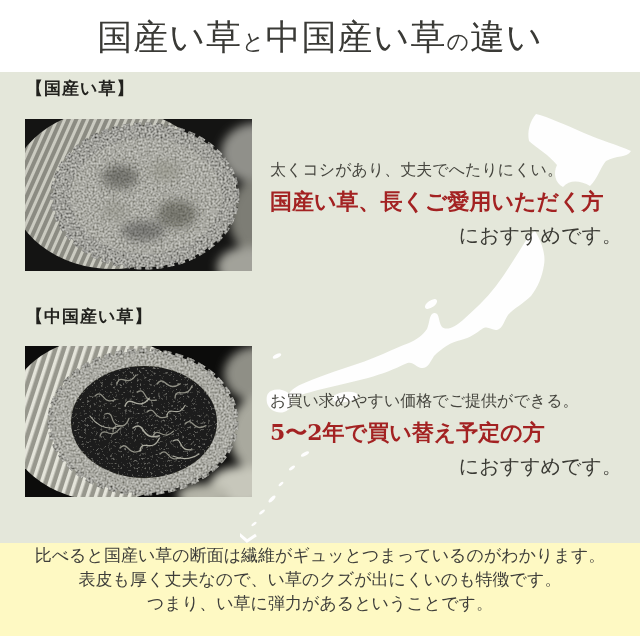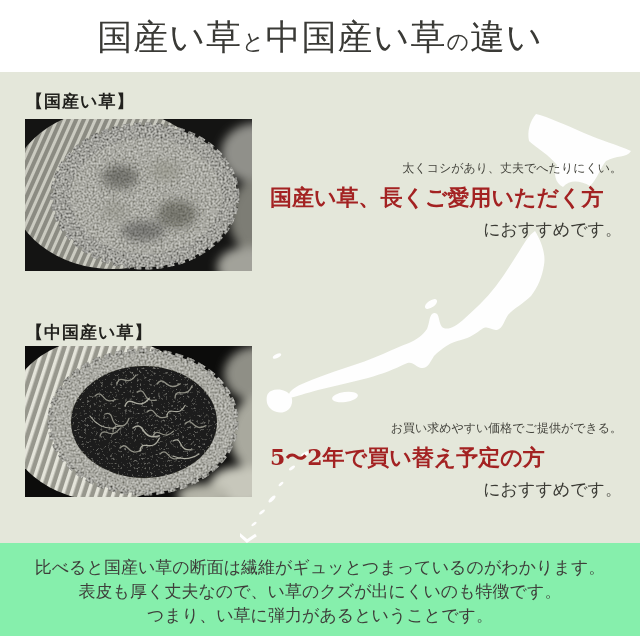--- a/index.html
+++ b/index.html
@@ -15,36 +15,36 @@
     font-size:35px;font-weight:500;color:#3a3a36;letter-spacing:1px;white-space:nowrap;
   }
   .title .sm{font-size:22px;}
   
   .green{position:absolute;left:0;top:72px;width:640px;height:471px;background:#e4e7da;z-index:1;}
   .map{position:absolute;left:240px;top:105px;width:400px;height:440px;z-index:1;}
   .sec-label{
     position:absolute;left:26px;z-index:2;
     font-size:17px;font-weight:bold;color:#21211d;letter-spacing:1px;
   }
-  .label1{top:90px;}
-  .label2{top:321px;font-family:Liberation Serif, serif;}
+  .label1{top:77px;}
+  .label2{top:305px;font-family:Liberation Serif, serif;}
   .micro{position:absolute;left:25px;width:227px;z-index:2;background:#111;}
   .micro svg{display:block;width:100%;height:100%;}
   .img1{top:119px;height:152px;}
   .img2{top:346px;height:151px;}
   .tblock{position:absolute;left:270px;width:352px;z-index:2;}
   .tb1{top:160px;}
-  .tb2{top:391px;margin-top:29px;}
-  .t-line{font-size:12px;color:#45453e;margin:0 0 6px 0;white-space:nowrap;text-align:right;}
+  .tb2{top:391px;}
+  .t-line{font-size:16px;color:#45453e;margin:0 0 6px 0;white-space:nowrap;}
   .t-red{font-size:22px;font-weight:bold;color:#a32222;margin:0 0 5px 0;white-space:nowrap;}
-  .t-right{font-size:17px;color:#3a3a34;text-align:right;margin:0;}
+  .t-right{font-size:20px;color:#3a3a34;text-align:right;margin:0;}
   
   .footer{
-    position:absolute;left:0;top:543px;width:640px;height:97px;background:#86efac;z-index:3;
-    text-align:center;padding-top:12px;box-sizing:border-box;
+    position:absolute;left:0;top:543px;width:640px;height:97px;background:#fef9c3;z-index:3;
+    text-align:center;box-sizing:border-box;
   }
   .footer p{margin:0;font-size:17px;line-height:24px;color:#3e3e3a;white-space:nowrap;}
   .defs-holder{position:absolute;width:0;height:0;overflow:hidden;}
 </style>
 </head>
 <body>
 
 <div class="stage">
 
   <svg class="defs-holder" aria-hidden="true">

